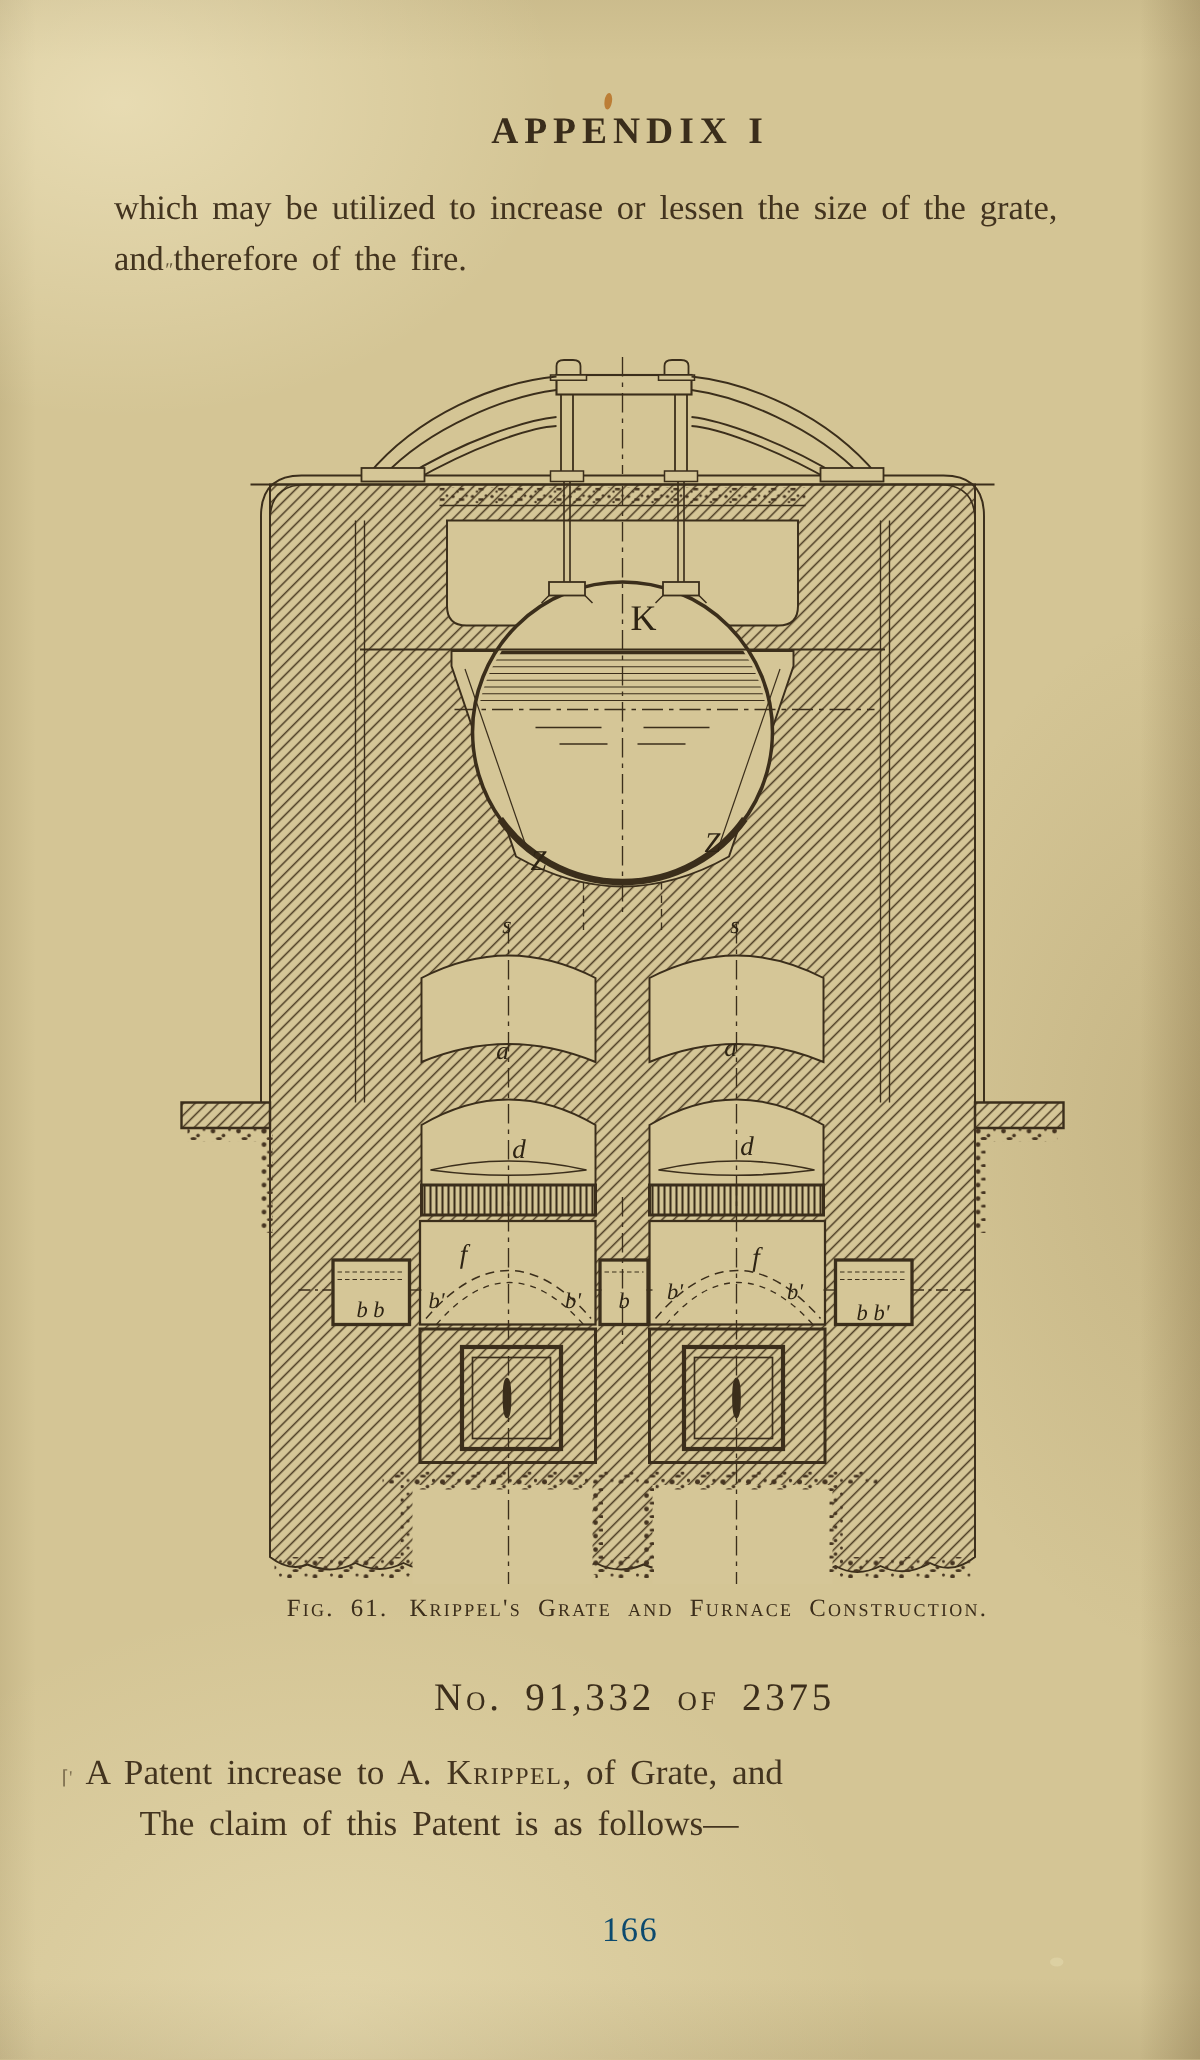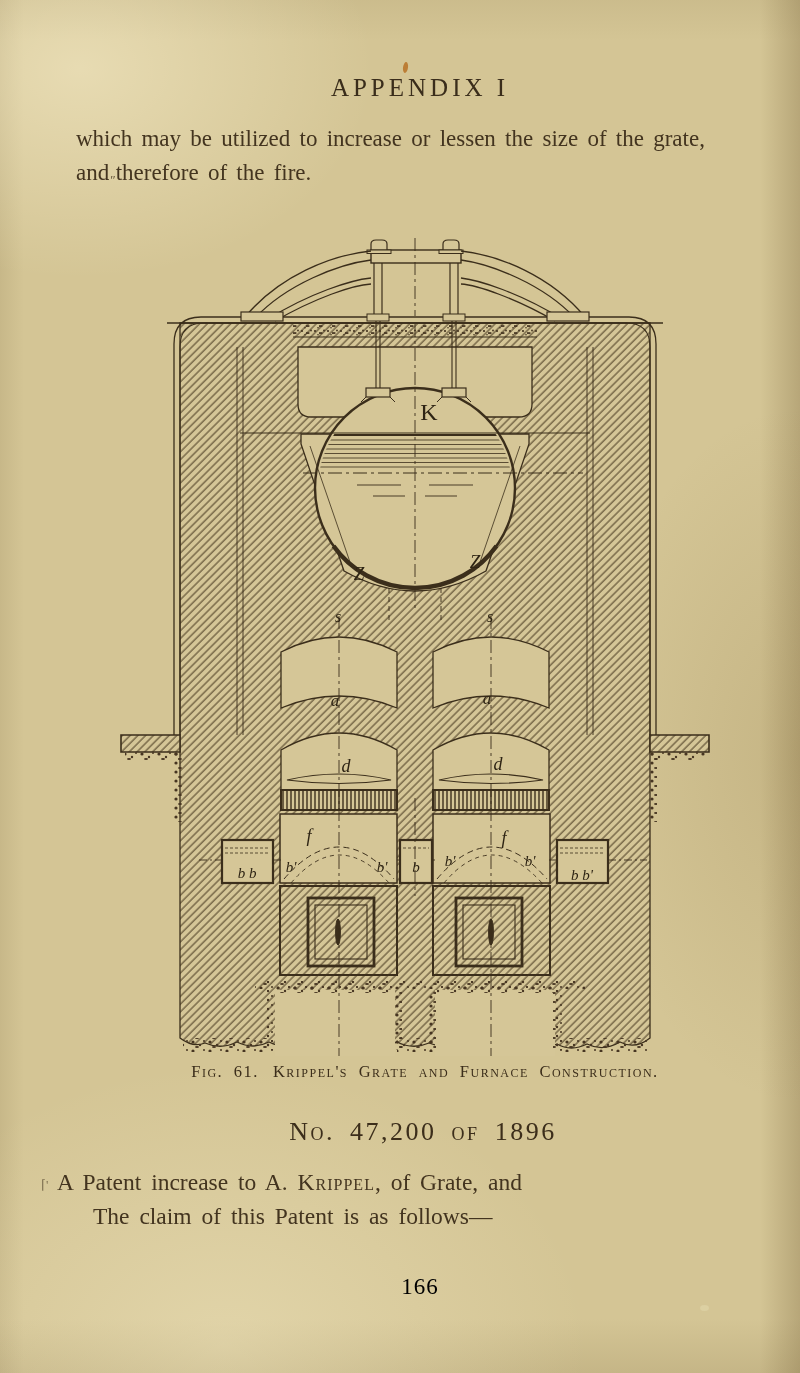--- a/index.html
+++ b/index.html
@@ -10,42 +10,42 @@
       radial-gradient(ellipse 420px 300px at 10% 5%, rgba(255,246,214,0.45), rgba(255,246,214,0) 70%),
       radial-gradient(ellipse 520px 400px at 28% 98%, rgba(250,241,206,0.35), rgba(250,241,206,0) 70%),
       radial-gradient(ellipse 300px 500px at 100% 55%, rgba(120,95,45,0.16), rgba(120,95,45,0) 70%),
       linear-gradient(to right, rgba(85,65,28,0.10), rgba(85,65,28,0) 3%, rgba(85,65,28,0) 95%, rgba(96,74,35,0.25) 100%),
       linear-gradient(to bottom, rgba(90,70,30,0.07), rgba(90,70,30,0) 3%, rgba(90,70,30,0) 96%, rgba(90,70,30,0.12) 100%);
     font-family:"Liberation Serif", serif;
     color:#43341f;
   }
   .heading{
     position:absolute;top:74px;left:50px;width:740px;text-align:center;
-    font-size:25px;letter-spacing:4px;color:#3a2d1b;white-space:nowrap;
+    font-size:25px;letter-spacing:4px;color:#3a2d1b;white-space:nowrap;font-weight:bold;
   }
   .intro{position:absolute;top:122px;left:76px;width:676px;font-size:23px;line-height:34px;word-spacing:3.5px;}
   .intro .ln{white-space:nowrap;}
   .insert-mark{font-size:13px;opacity:.8;letter-spacing:-1px;position:relative;top:4px;margin:0 1px;}
   .figure-wrap{position:absolute;left:105px;top:238px;width:620px;height:820px;}
   .caption{
     position:absolute;top:1062px;left:50px;width:750px;text-align:center;
     font-variant:small-caps;font-size:16.5px;letter-spacing:1.5px;word-spacing:5px;
     color:#3c2e1b;white-space:nowrap;
   }
   .caption .cap-fig{margin-right:14px;margin-top:36px;}
   .number-line{
     position:absolute;top:1117px;left:50px;width:746px;text-align:center;
     font-variant:small-caps;font-size:26px;letter-spacing:2.5px;word-spacing:6px;color:#3c2e1b;
   }
   .patent{position:absolute;top:1165px;left:57px;width:714px;font-size:23.5px;line-height:34px;word-spacing:4px;}
   .patent .name{font-variant:small-caps;letter-spacing:1px;}
   .patent .pline{white-space:nowrap;position:relative;}
   .patent .indent{text-indent:36px;}
   .margin-mark{position:absolute;left:-16px;top:3px;font-size:13px;opacity:.6;}
-  .page-number{position:absolute;top:1274px;left:50px;width:740px;text-align:center;font-size:23px;color:#000000;letter-spacing:1px;}
+  .page-number{position:absolute;top:1274px;left:50px;width:740px;text-align:center;font-size:23px;color:#0c4a6e;letter-spacing:1px;}
   .speck{position:absolute;left:403px;top:62px;width:5px;height:11px;background:#b9762b;border-radius:50%;transform:rotate(8deg);opacity:.9;}
   .speck2{position:absolute;left:700px;top:1305px;width:9px;height:6px;background:#e0d4a8;border-radius:50%;opacity:.7;}
   svg text{font-family:"Liberation Serif", serif;fill:#2e2414;}
   svg .it{font-style:italic;}
 </style>
 </head>
 <body>
 
 <div class="speck"></div>
 <div class="speck2"></div>
@@ -266,20 +266,20 @@
     <text class="it" x="425" y="628" font-size="15">b'</text>
     <text class="it" x="477" y="642" font-size="15">b b'</text>
   </g>
 </svg>
 </div>
 
 <div class="caption">
   <span class="cap-fig">Fig. 61.</span><span>Krippel's Grate and Furnace Construction.</span>
 </div>
 
-<div class="number-line">No. 47,200 of 1896</div>
+<div class="number-line">No. 91,332 of 2375</div>
 
 <div class="patent">
   <div class="pline"><span class="margin-mark">⌈'</span><span>A Patent increase to A. </span><span class="name">Krippel</span><span>, of Grate, and</span></div>
   <div class="pline indent">The claim of this Patent is as follows—</div>
 </div>
 
 <div class="page-number">166</div>
 
 </body></html>

